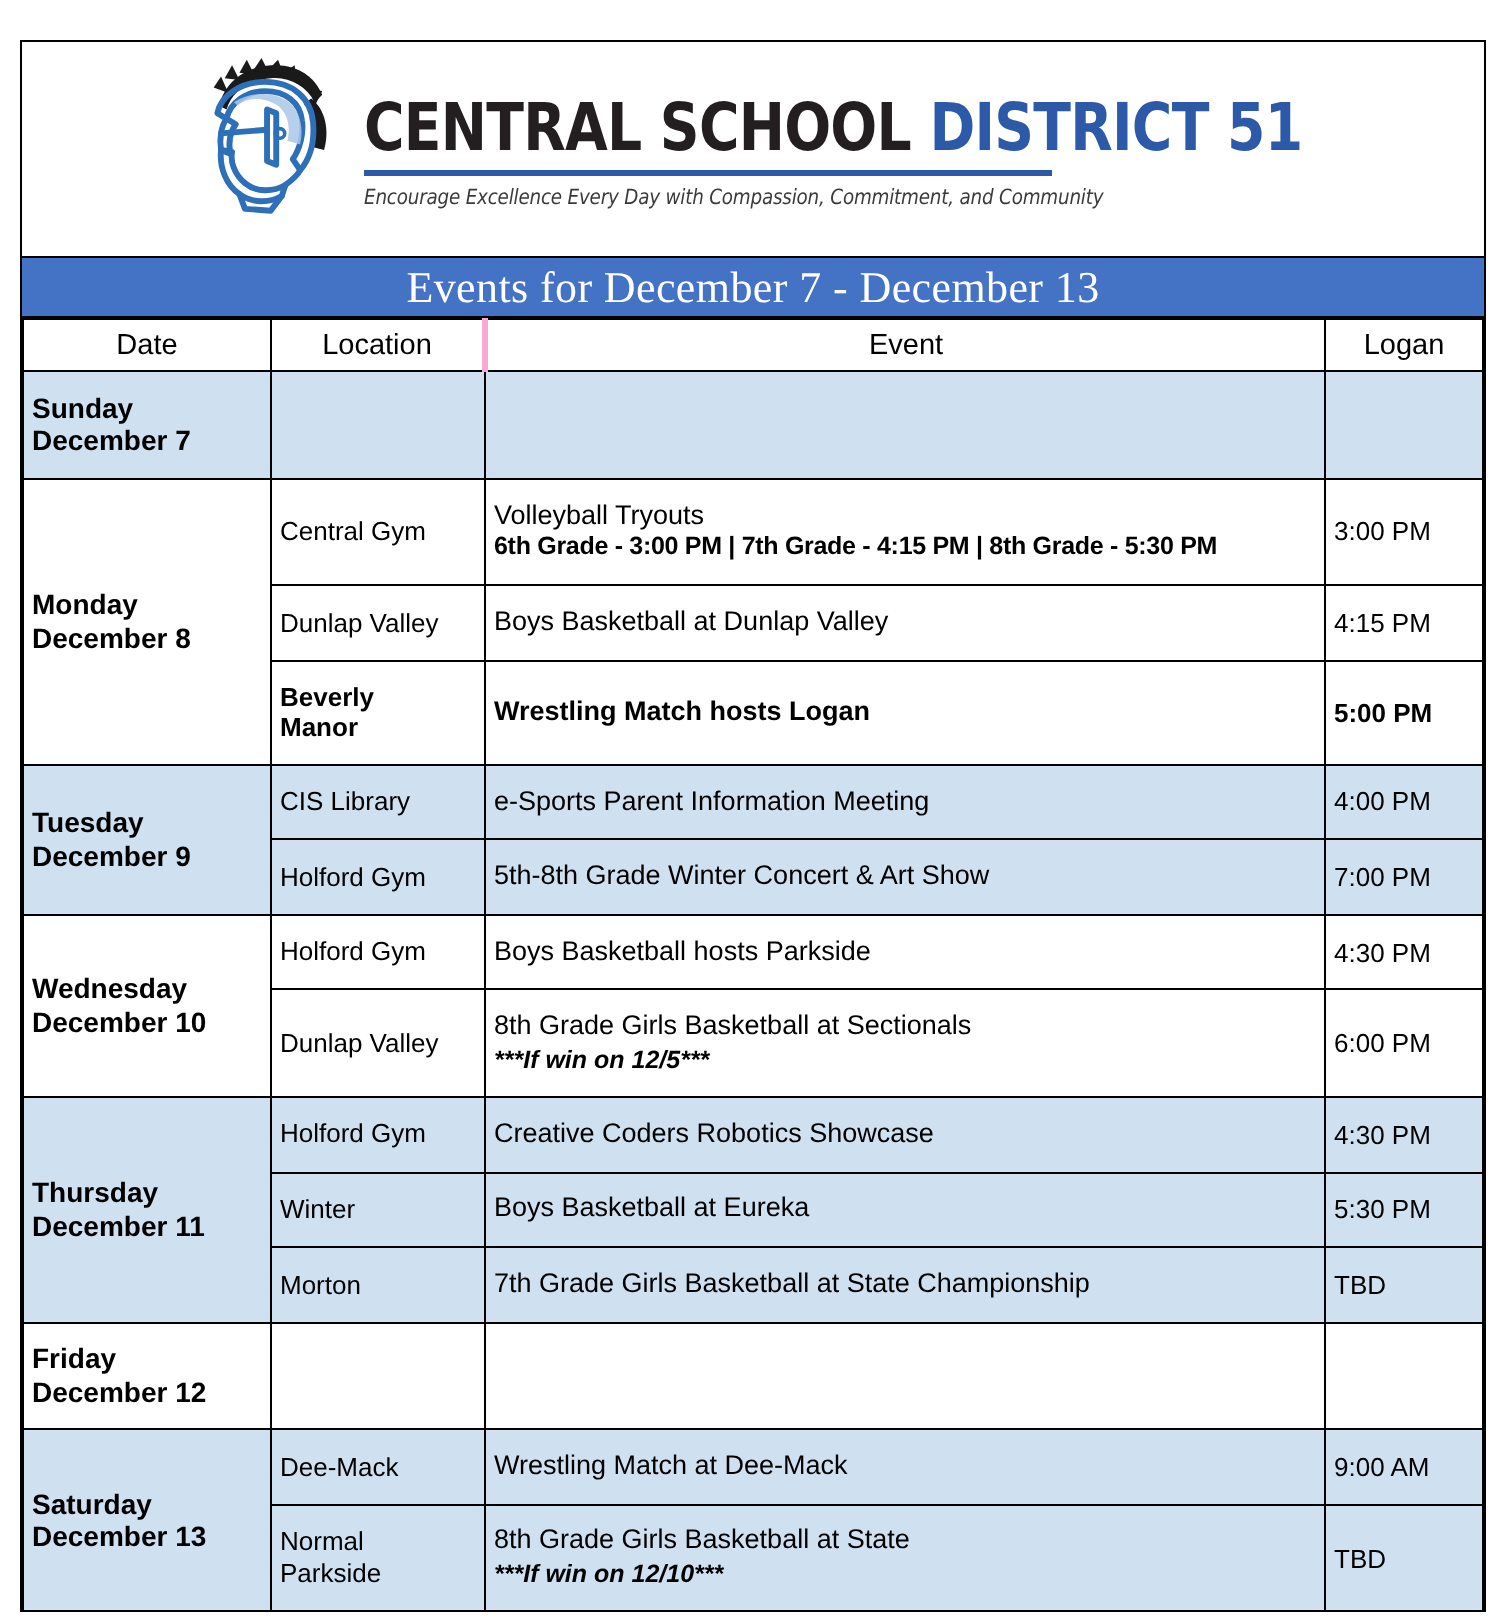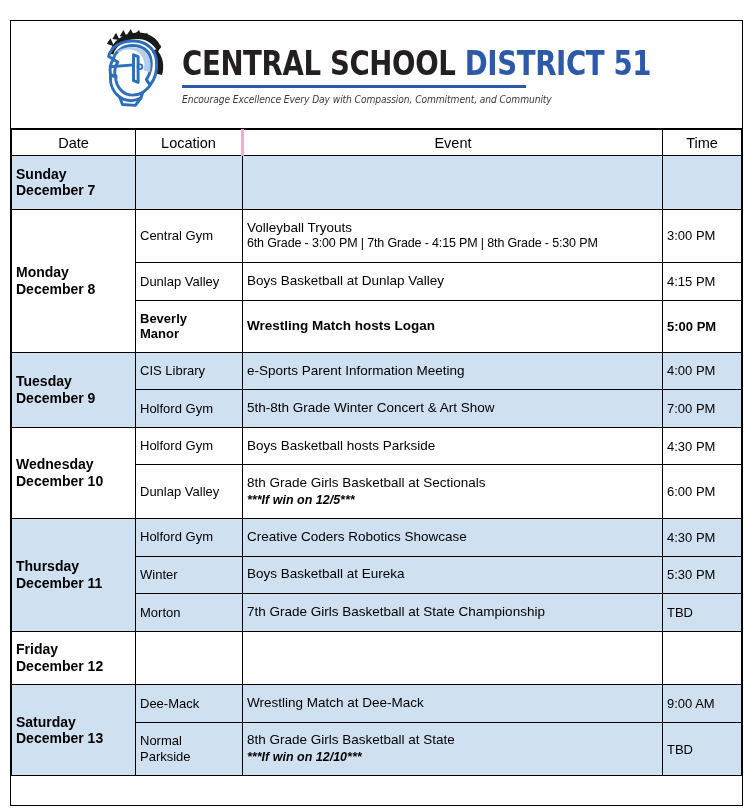--- a/index.html
+++ b/index.html
@@ -163,21 +163,21 @@
   td.event-cell {
     font-size: 13.5px;
     line-height: 1.25;
   }
   td.time-cell {
     font-size: 13px;
   }
 
   .event-sub-bold {
     display: block;
-    font-weight: 400;
+    font-weight: 700;
     font-size: 12.5px;
     line-height: 1.25;
     letter-spacing: -0.15px;
   }
   .event-sub-italic {
     display: block;
     font-style: italic;
     font-weight: 700;
     font-size: 12.5px;
     line-height: 1.3;
@@ -234,34 +234,37 @@
 
         <div class="wordmark">
           <div class="wordmark-line1"><span class="wm-black">CENTRAL SCHOOL</span> <span class="wm-blue">DISTRICT 51</span></div>
           <div class="wm-rule"></div>
           <div class="wordmark-tagline">Encourage Excellence Every Day with Compassion, Commitment, and Community</div>
         </div>
 
       </div>
     </div>
 
+    <div class="title-band">
+      <span class="title-text">Events for December 7 - December 13</span>
+    </div>
 
     <table class="schedule">
       <colgroup>
         <col class="c-date">
           <col class="c-loc">
           <col class="c-event">
           <col class="c-time">
       </colgroup>
       <thead>
         <tr>
           <th class="h-date">Date</th>
           <th class="h-loc">Location</th>
           <th class="h-event">Event</th>
-          <th class="h-time">Time</th>
+          <th class="h-time">Logan</th>
         </tr>
       </thead>
       <tbody id="schedule-body">
           <tr class="band-shaded" style="height: 53.5714px;">
             <td class="date-cell" rowspan="1">
               <div>Sunday</div>
               <div>December 7</div>
             </td>
             <td class="loc-cell empty-cell"></td>
             <td class="event-cell empty-cell"></td>

